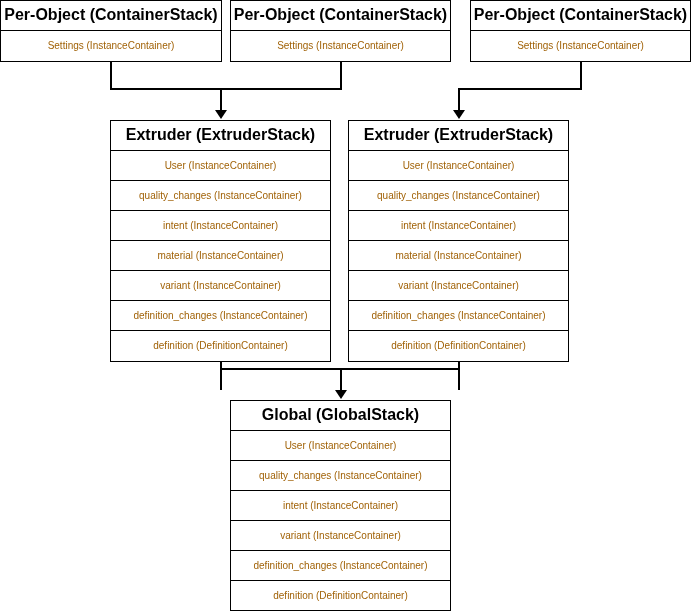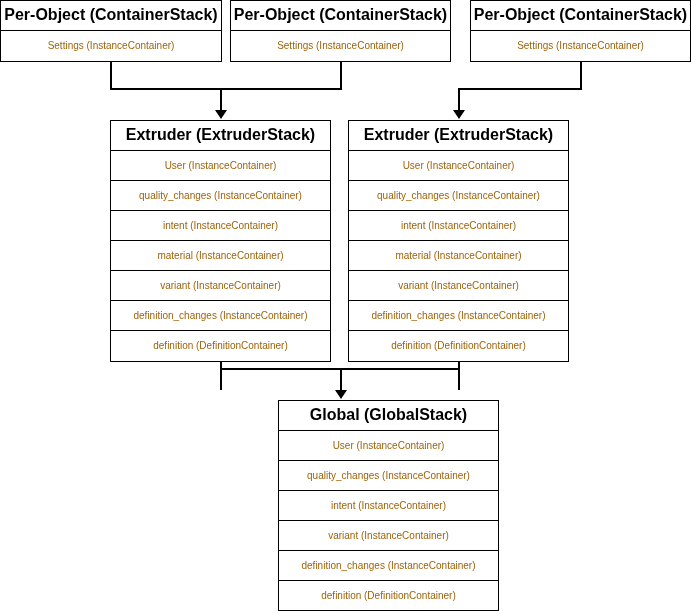--- a/index.html
+++ b/index.html
@@ -100,21 +100,21 @@
     <div class="hdr">Extruder (ExtruderStack)</div>
     <div class="row">User (InstanceContainer)</div>
     <div class="row">quality_changes (InstanceContainer)</div>
     <div class="row">intent (InstanceContainer)</div>
     <div class="row">material (InstanceContainer)</div>
     <div class="row">variant (InstanceContainer)</div>
     <div class="row">definition_changes (InstanceContainer)</div>
     <div class="row last">definition (DefinitionContainer)</div>
   </div>
 
-  <div class="node" style="left:230px; top:400px; width:221px; height:211px;margin-left:48px;">
+  <div class="node" style="left:230px; top:400px; width:221px; height:211px;">
     <div class="hdr">Global (GlobalStack)</div>
     <div class="row">User (InstanceContainer)</div>
     <div class="row">quality_changes (InstanceContainer)</div>
     <div class="row">intent (InstanceContainer)</div>
     <div class="row">variant (InstanceContainer)</div>
     <div class="row">definition_changes (InstanceContainer)</div>
     <div class="row last">definition (DefinitionContainer)</div>
   </div>
 
   <div class="edge v" style="left:110px; top:62px; height:28px;"></div>

